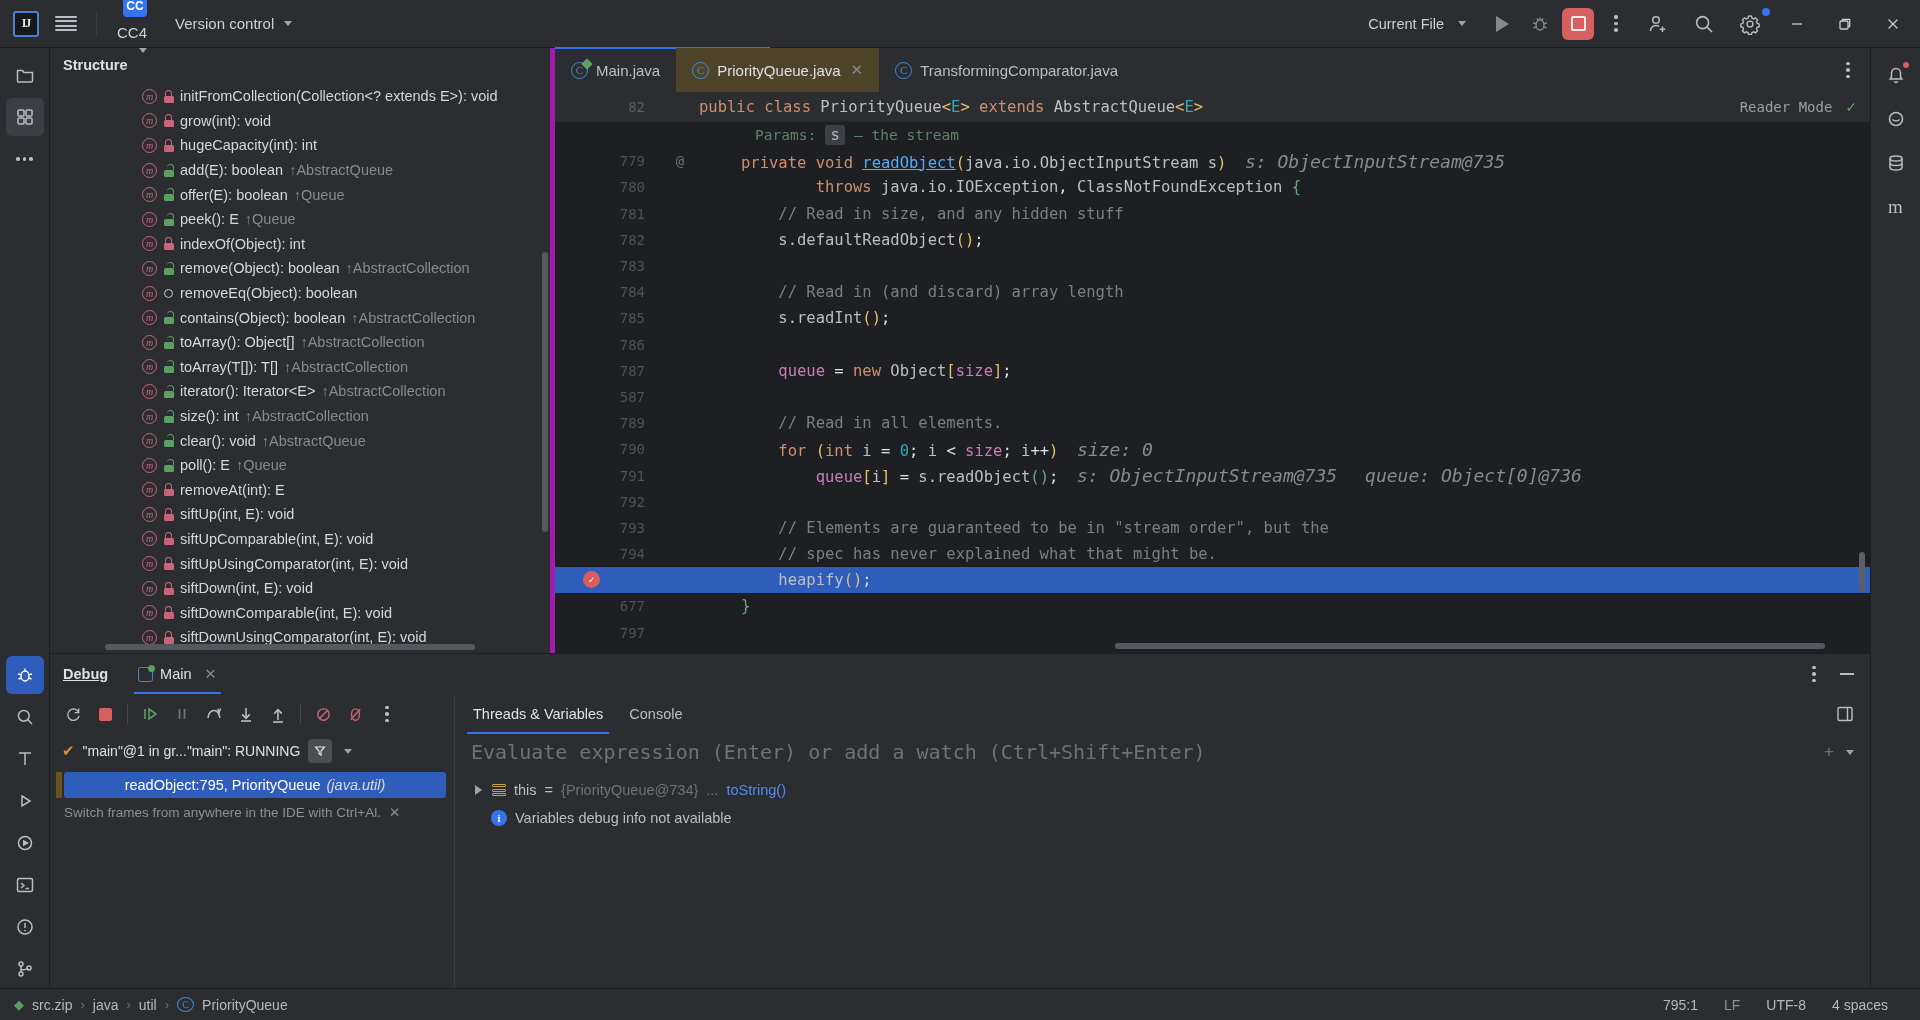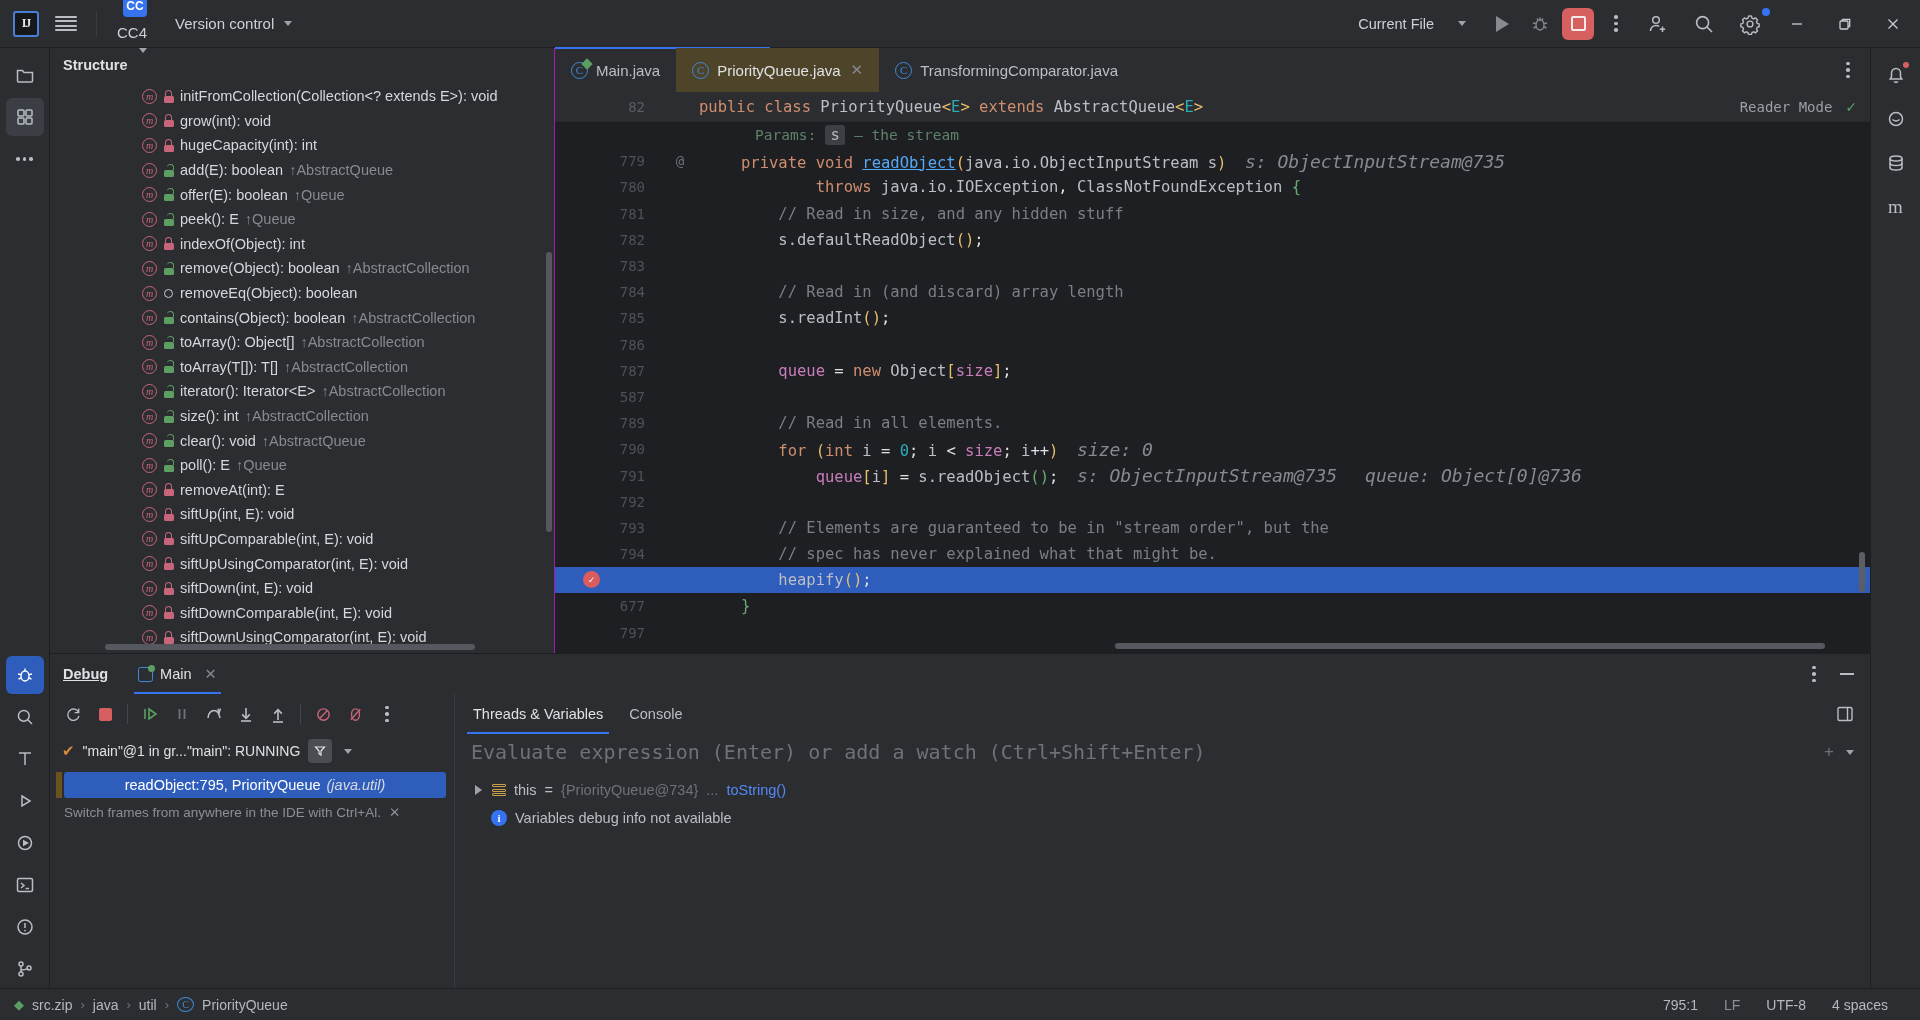--- a/index.html
+++ b/index.html
@@ -39,21 +39,21 @@
     width:24px;height:22px;background:#3573f0;border-radius:4px;color:#fff;
     font-size:12px;font-weight:bold;display:flex;align-items:center;justify-content:center;
     letter-spacing:0px;
   }
   .proj-name { font-size:15px;color:#ced0d6; }
   .chev { width:0;height:0;border-left:4.5px solid transparent;border-right:4.5px solid transparent;border-top:5px solid #9fa3ab; margin-left:2px; }
   .vcs-chip { display:flex;align-items:center;gap:8px;padding:4px 10px;border-radius:6px;margin-left:6px; }
   .vcs-label { font-size:15px;color:#ced0d6; }
 
   .tb-right { margin-left:auto; display:flex; align-items:center; gap:2px; padding-right:4px; }
-  .runcfg { display:flex;align-items:center;gap:22px;padding:5px 10px;border-radius:6px;margin-right:6px; }
+  .runcfg { display:flex;align-items:center;gap:12px;padding:5px 10px;border-radius:6px;margin-right:6px; }
   .runcfg-label { font-size:14.5px; color:#ced0d6; }
   .run-tri { width:0;height:0;border-top:8px solid transparent;border-bottom:8px solid transparent;border-left:13px solid #868a91; }
   .stop-btn { width:32px;height:32px;background:#d65f5f;border-radius:6px;display:flex;align-items:center;justify-content:center; }
   .stop-inner { width:15px;height:15px;border:2px solid #f5e9e9;border-radius:2px; }
   .kebab { display:flex;flex-direction:column;gap:3px;align-items:center;justify-content:center;width:20px; }
   .kebab i { width:3.5px;height:3.5px;border-radius:50%;background:#b9bdc4;display:block; }
   .win-btn { width:46px;height:46px;display:flex;align-items:center;justify-content:center; }
   .settings-dot { position:absolute; top:2px; right:2px; width:8px;height:8px;border-radius:50%;background:#3573f0; }
 
   
@@ -74,21 +74,21 @@
     width:50px; background:#2b2d30; display:flex;flex-direction:column;align-items:center;
     padding-top:8px; gap:6px; border-left:1px solid #1e1f22; flex:0 0 50px;
   }
 
   .center { flex:1; display:flex; flex-direction:column; min-width:0; }
   .upper { flex:1; display:flex; min-height:0; }
 
   
   .structure {
     width:505px; background:#2b2d30; display:flex; flex-direction:column; flex:0 0 505px;
-    border-right:1px solid #a21caf; min-height:0;
+    border-right:5px solid #a21caf; min-height:0;
   }
   .structure-header {
     height:34px; display:flex;align-items:center; padding-left:13px;
     font-size:14.5px; font-weight:bold; color:#dfe1e5;
   }
   .structure-list { flex:1; overflow:hidden; position:relative; padding-top:2px; }
   .srow {
     height:24.6px; display:flex; align-items:center; gap:6px; padding-left:92px;
     font-size:14.5px; white-space:nowrap; color:#d5d7dc;
   }

